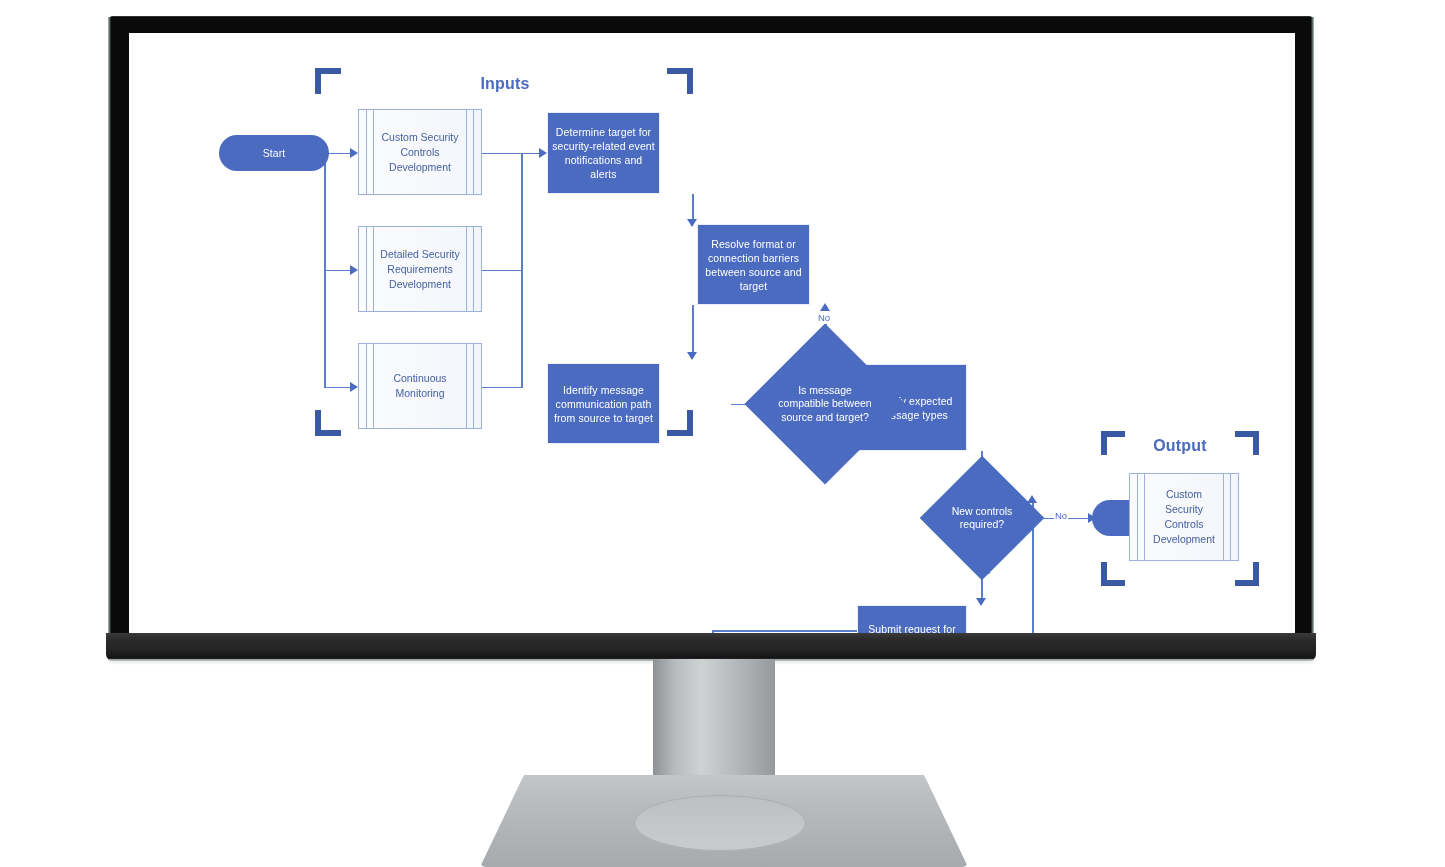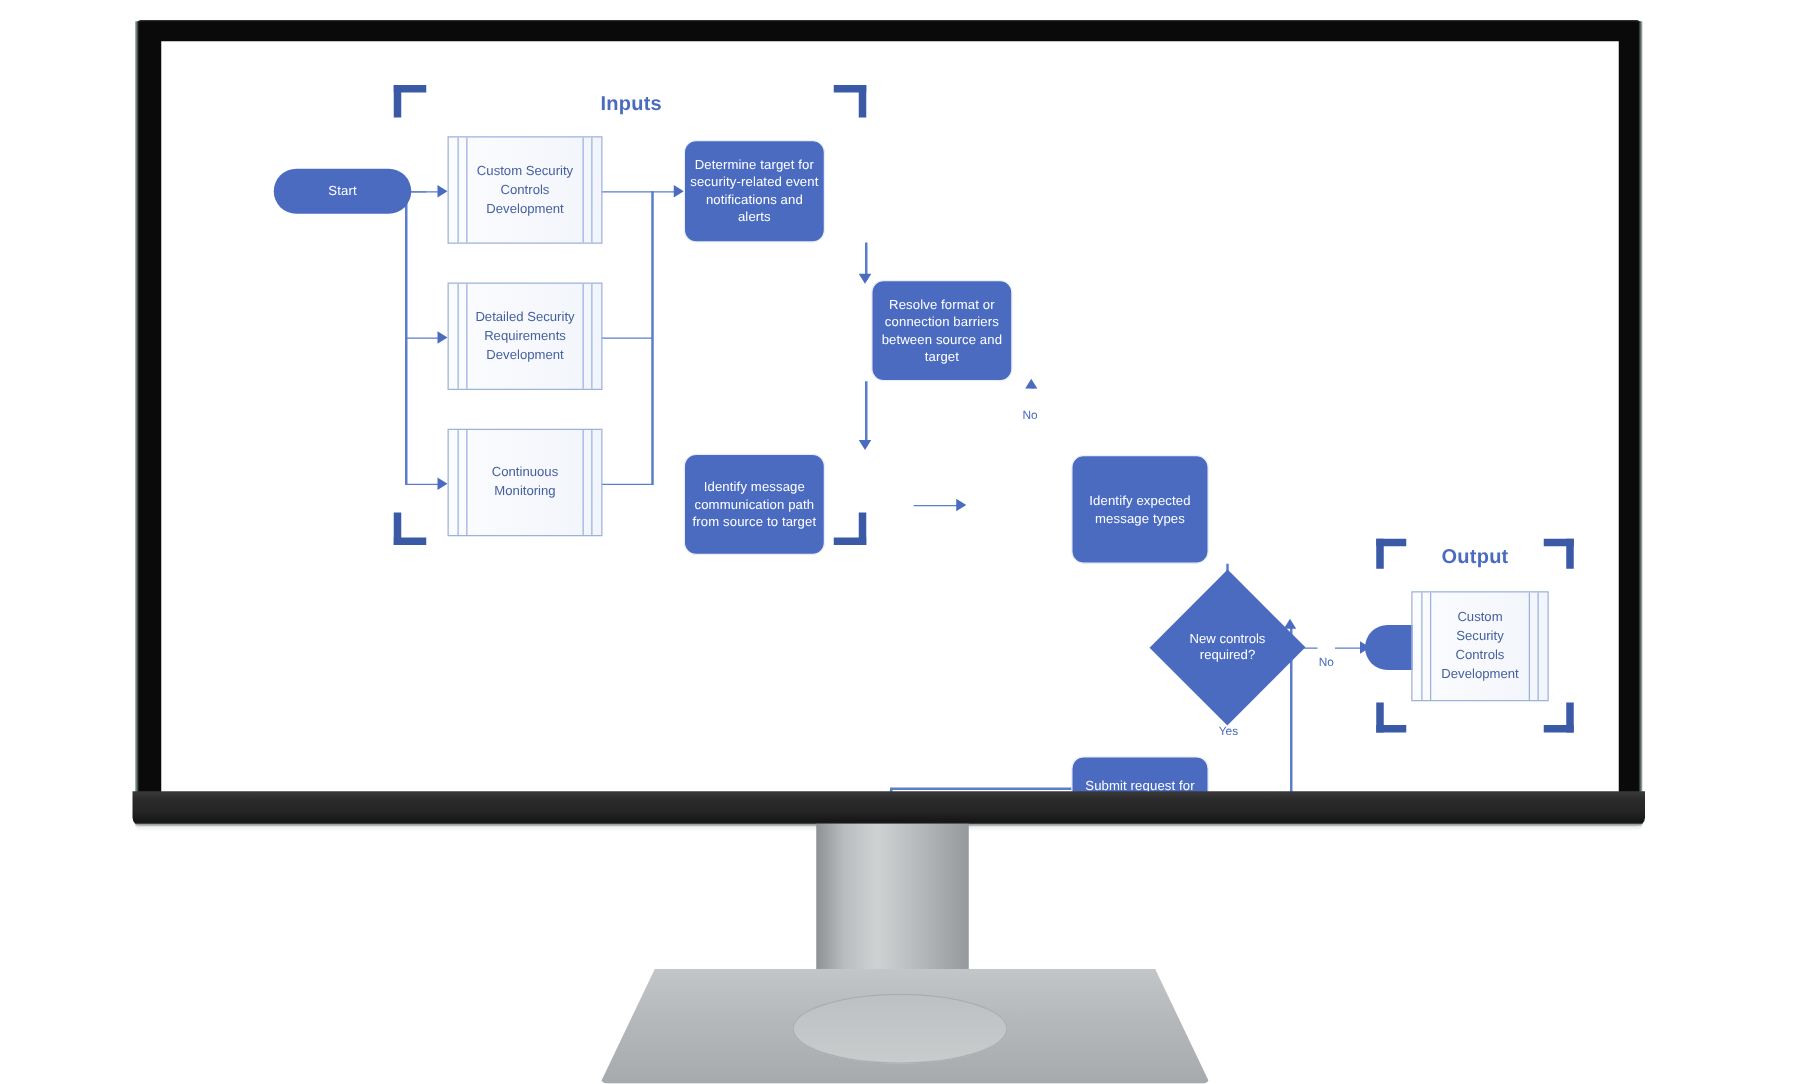--- a/index.html
+++ b/index.html
@@ -48,21 +48,21 @@
     position:absolute;left:634px;top:795px;width:172px;height:56px;
     border-radius:50%;
     background:linear-gradient(180deg,#bcc0c2,#c9cccd);
     box-shadow:inset 0 0 0 1px #a9adaf;
   }
 
   
   #chart{position:absolute;left:0;top:0;width:1166px;height:602px;}
   .node{position:absolute;box-sizing:border-box;display:flex;align-items:center;
         justify-content:center;text-align:center;color:#ffffff;
-        font-size:10.5px;line-height:14px;letter-spacing:.1px;border-radius:10px;}
+        font-size:10.5px;line-height:14px;letter-spacing:.1px;}
   .proc{background:#4a6bc0;border:1px solid #e9eefa;}
   .pill{background:#4a6bc0;border-radius:22px;}
   .diamond-wrap{position:absolute;}
   .diamond-shape{position:absolute;inset:0;background:#4a6bc0;
         transform:rotate(45deg);}
   .diamond-label{position:absolute;inset:0;display:flex;align-items:center;
         justify-content:center;text-align:center;color:#fff;
         font-size:10.5px;line-height:13.5px;z-index:2;padding:0 4px;box-sizing:border-box;}
 
   
@@ -83,21 +83,21 @@
         letter-spacing:.2px;text-align:center;}
 
   
   .ln{position:absolute;background:#5b7ecb;}
   .lnv{width:1.6px;} .lnh{height:1.6px;}
   .arrow{position:absolute;width:0;height:0;}
   .ar-r{border-top:5px solid transparent;border-bottom:5px solid transparent;border-left:8px solid #4a6bc0;}
   .ar-l{border-top:5px solid transparent;border-bottom:5px solid transparent;border-right:8px solid #4a6bc0;}
   .ar-d{border-left:5px solid transparent;border-right:5px solid transparent;border-top:8px solid #4a6bc0;}
   .ar-u{border-left:5px solid transparent;border-right:5px solid transparent;border-bottom:8px solid #4a6bc0;}
-  .elbl{position:absolute;color:#4a6bc0;font-size:9.5px;background:#fff;padding:16px 1px;}
+  .elbl{position:absolute;color:#4a6bc0;font-size:9.5px;background:#fff;padding:1px 1px;}
 </style>
 </head>
 <body>
 
 <div id="stage">
 
   <div id="monitor-bezel">
 
     <div id="screen">
 
@@ -218,20 +218,24 @@
 
 
         <div class="node proc" style="left:568px;top:191px;width:113px;height:81px;padding:2px 4px;">Resolve format or connection barriers between source and target</div>
 
         <div class="node proc" style="left:418px;top:330px;width:113px;height:81px;padding:0 6px;">Identify message communication path from source to target</div>
 
         <div class="node proc" style="left:728px;top:331px;width:110px;height:87px;padding:0 6px;">Identify expected message types</div>
 
         <div class="node proc" style="left:728px;top:572px;width:110px;height:62px;padding:0 5px;">Submit request for new or changed</div>
 
+        <div class="diamond-wrap" style="left:639px;top:314px;width:114px;height:114px;">
+          <span class="diamond-shape"></span>
+          <span class="diamond-label">Is message compatible between source and target?</span>
+        </div>
 
         <div class="diamond-wrap" style="left:798px;top:439px;width:110px;height:92px;">
           <span class="diamond-shape" style="transform:rotate(45deg) scale(.80,.96);"></span>
           <span class="diamond-label">New controls required?</span>
         </div>
 
         <div class="node pill" style="left:963px;top:467px;width:103px;height:36px;">End</div>
 
         <div class="predef" style="left:1000px;top:440px;width:110px;height:88px;">
           <span class="bar l1"></span>

